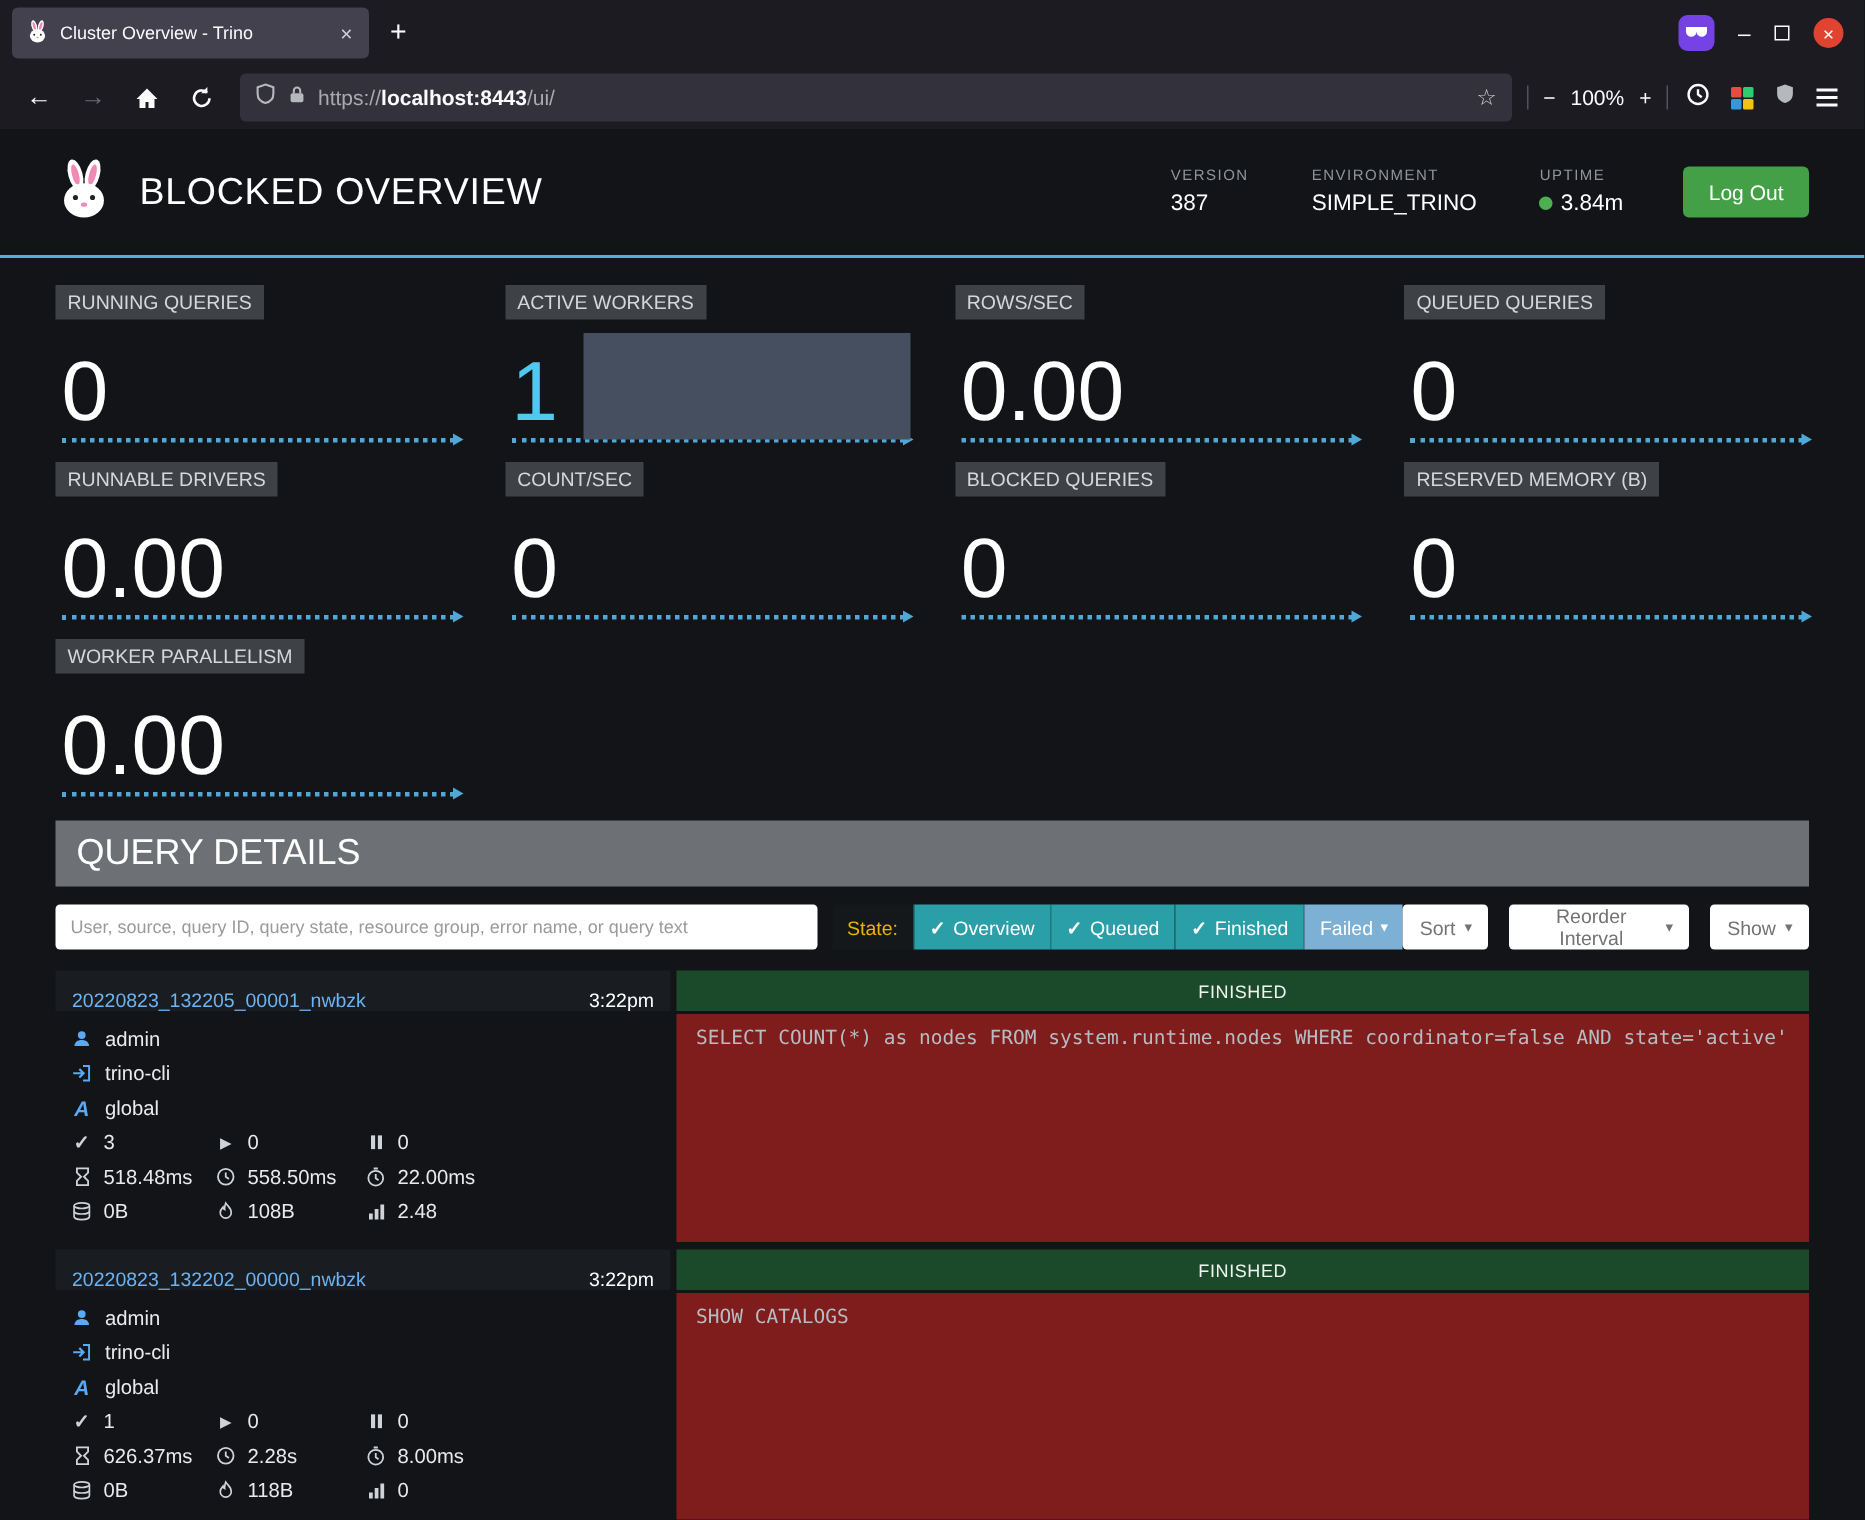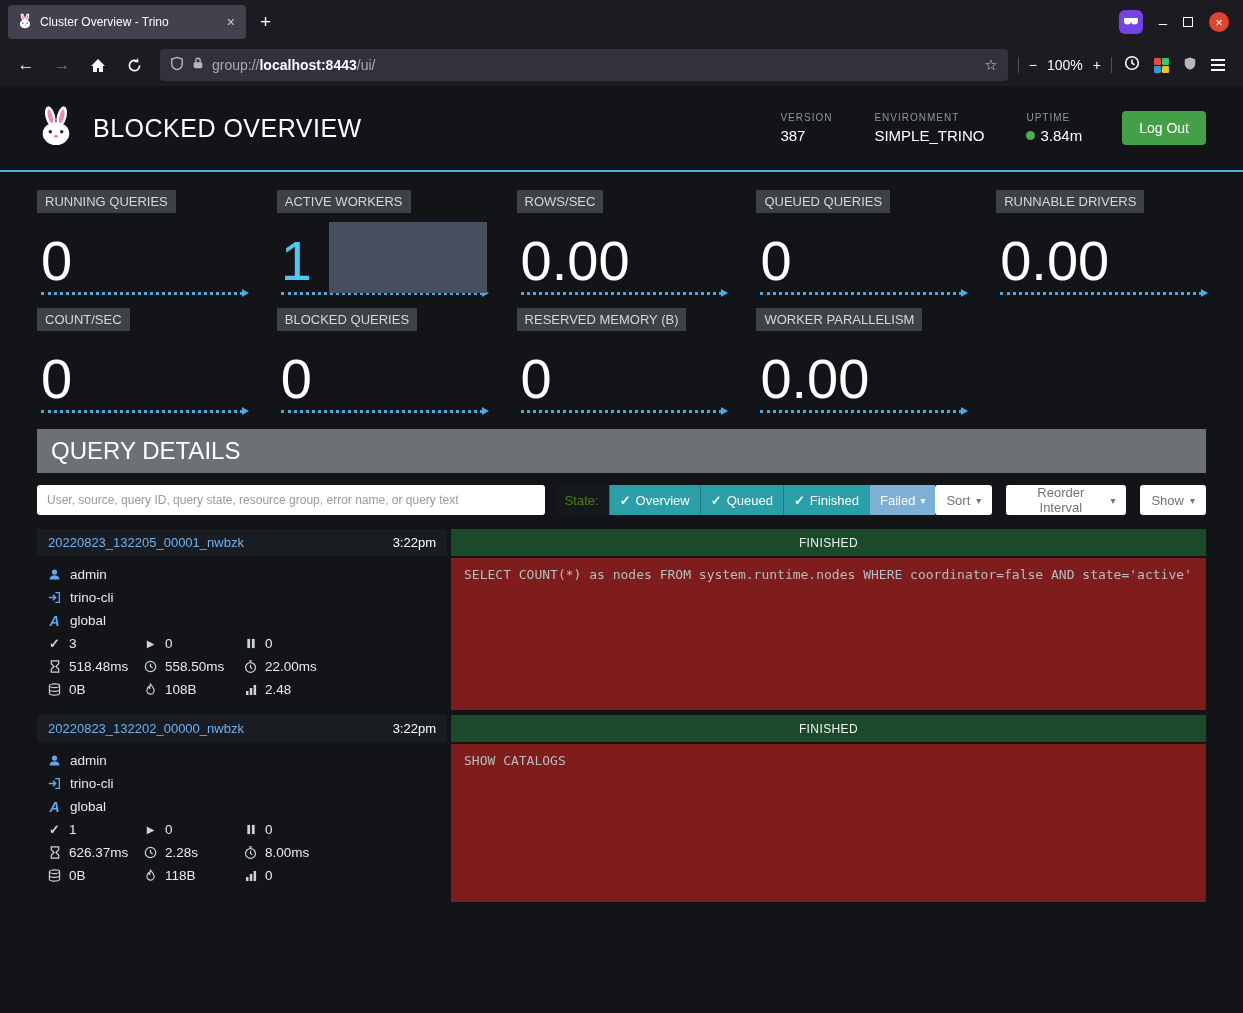--- a/index.html
+++ b/index.html
@@ -44,21 +44,21 @@
   .trino-logo { margin-right:18px; }
   .page-title { color:#fff; font-size:25px; letter-spacing:0.5px; font-weight:normal; }
   .head-stats { margin-left:auto; display:flex; align-items:center; gap:42px; }
   .hstat .lbl { color:#8f959b; font-size:10px; letter-spacing:1px; }
   .hstat .val { color:#fff; font-size:15px; margin-top:4px; display:flex; align-items:center; gap:5px; }
   .green-dot { width:9px; height:9px; border-radius:50%; background:#4caf50; display:inline-block; }
   .logout-btn { margin-left:40px; background:#43a047; color:#fff; border:none; border-radius:4px;
     font-size:14px; padding:9px 17px; }
 
   
-  .metrics { margin:18px 37px 0; display:grid; grid-template-columns:repeat(5,1fr);
+  .metrics { margin:18px 37px 0; display:grid; grid-template-columns:repeat(4,1fr);
     column-gap:30px; row-gap:13px; }
   .metric-card { position:relative; height:105px; }
   .metric-label { display:inline-block; background:#3e4247; color:#d5d7d9; font-size:13px;
     padding:4px 8px; }
   .metric-value { position:absolute; left:4px; bottom:6px; color:#fff; font-size:56px;
     font-weight:300; line-height:1; z-index:2; }
   .metric-card.hl .metric-value { color:#4fc9f0; }
   .spark-fill { position:absolute; left:52px; right:0; top:32px; bottom:2px; background:#454f60; z-index:1; }
   .sparkline { position:absolute; left:4px; right:4px; bottom:0; height:0;
     border-bottom:3px dotted #4fa8d8; }
@@ -66,36 +66,36 @@
     border-left:7px solid #4fa8d8; border-top:4px solid transparent; border-bottom:4px solid transparent; }
 
   
   .qd-header { margin:16px 37px 0; background:#6d7176; color:#fff; font-size:24px;
     padding:8px 14px; }
   .qd-toolbar { margin:12px 37px 0; display:flex; align-items:center; }
   .filter-input { width:538px; height:30px; border:none; border-radius:3px; padding:0 10px;
     font-size:12px; font-family:"Liberation Sans", sans-serif; color:#333; }
   .filter-input::placeholder { color:#9a9a9a; }
   .state-group { display:flex; margin-left:10px; height:30px; }
-  .state-label { background:#15181b; color:#4d7c0f; font-size:13px; display:flex; align-items:center;
+  .state-label { background:#15181b; color:#eab308; font-size:13px; display:flex; align-items:center;
     padding:0 10px; }
   .tog-btn { background:#2b9fa8; color:#fff; border:none; font-size:13px; padding:0 10px;
     display:flex; align-items:center; gap:5px; border-left:1px solid rgba(0,0,0,.25); }
   .tog-btn .chk { font-weight:bold; }
   .failed-btn { background:#7cb0d5; }
   .white-btn { background:#fff; color:#737373; border:none; border-radius:3px; height:30px;
     font-size:13px; padding:0 11px; display:flex; align-items:center; gap:6px; }
   .ml12 { margin-left:14px; } .ml-auto { margin-left:auto; }
   .caret { font-size:10px; }
 
   
   .query-card { margin:0 37px; }
   .query-card.first { margin-top:14px; }
   .qc-header { display:flex; column-gap:4px; height:27px; margin-bottom:1px; }
-  .qc-idblock { width:410px; background:#191d21; display:flex; align-items:center;
+  .qc-idblock { width:410px; background:#191d21; display:flex; align-items:flex-end;
     justify-content:space-between; padding:0 11px; }
   .q-id { color:#6db3f2; font-size:13px; text-decoration:none; }
   .q-time { color:#fff; font-size:13px; }
   .qc-status { flex:1; background:#1b4a2b; color:#f0f3f0; font-size:12px; display:flex;
     align-items:center; justify-content:center; letter-spacing:0.4px; }
   .qc-body { display:flex; column-gap:4px; margin-top:2px; }
   .qc-left { width:410px; padding:5px 0 8px; }
   .qrow { display:flex; align-items:center; height:23px; padding-left:10px; color:#e8eaed;
     font-size:13.5px; gap:8px; }
   .qrow.stats { gap:0; }
@@ -162,21 +162,21 @@
       <svg width="14" height="15" viewBox="0 0 16 16">
           <path d="M8 1l6 2v5c0 4-2.7 6.3-6 7-3.3-.7-6-3-6-7V3z" fill="none" stroke="#b5b8bd" stroke-width="1.6"></path>
         </svg>
     </span>
     <span>
       <svg width="12" height="14" viewBox="0 0 14 16">
           <rect x="2" y="7" width="10" height="7" rx="1.5" fill="#b5b8bd"></rect>
           <path d="M4.5 7V5a2.5 2.5 0 0 1 5 0v2" stroke="#b5b8bd" stroke-width="1.6" fill="none"></path>
         </svg>
     </span>
-    <span class="url-text"><span>group://</span><span class="url-host">localhost:8443</span><span>/ui/</span></span>
+    <span class="url-text"><span>https://</span><span class="url-host">localhost:8443</span><span>/ui/</span></span>
     <span class="url-star">☆</span>
   </div>
   <div class="zoom-group">
     <span>−</span>
     <span>100%</span>
     <span>+</span>
   </div>
   <div class="nav-right">
     <span>
       <svg width="16" height="16" viewBox="0 0 16 16">

